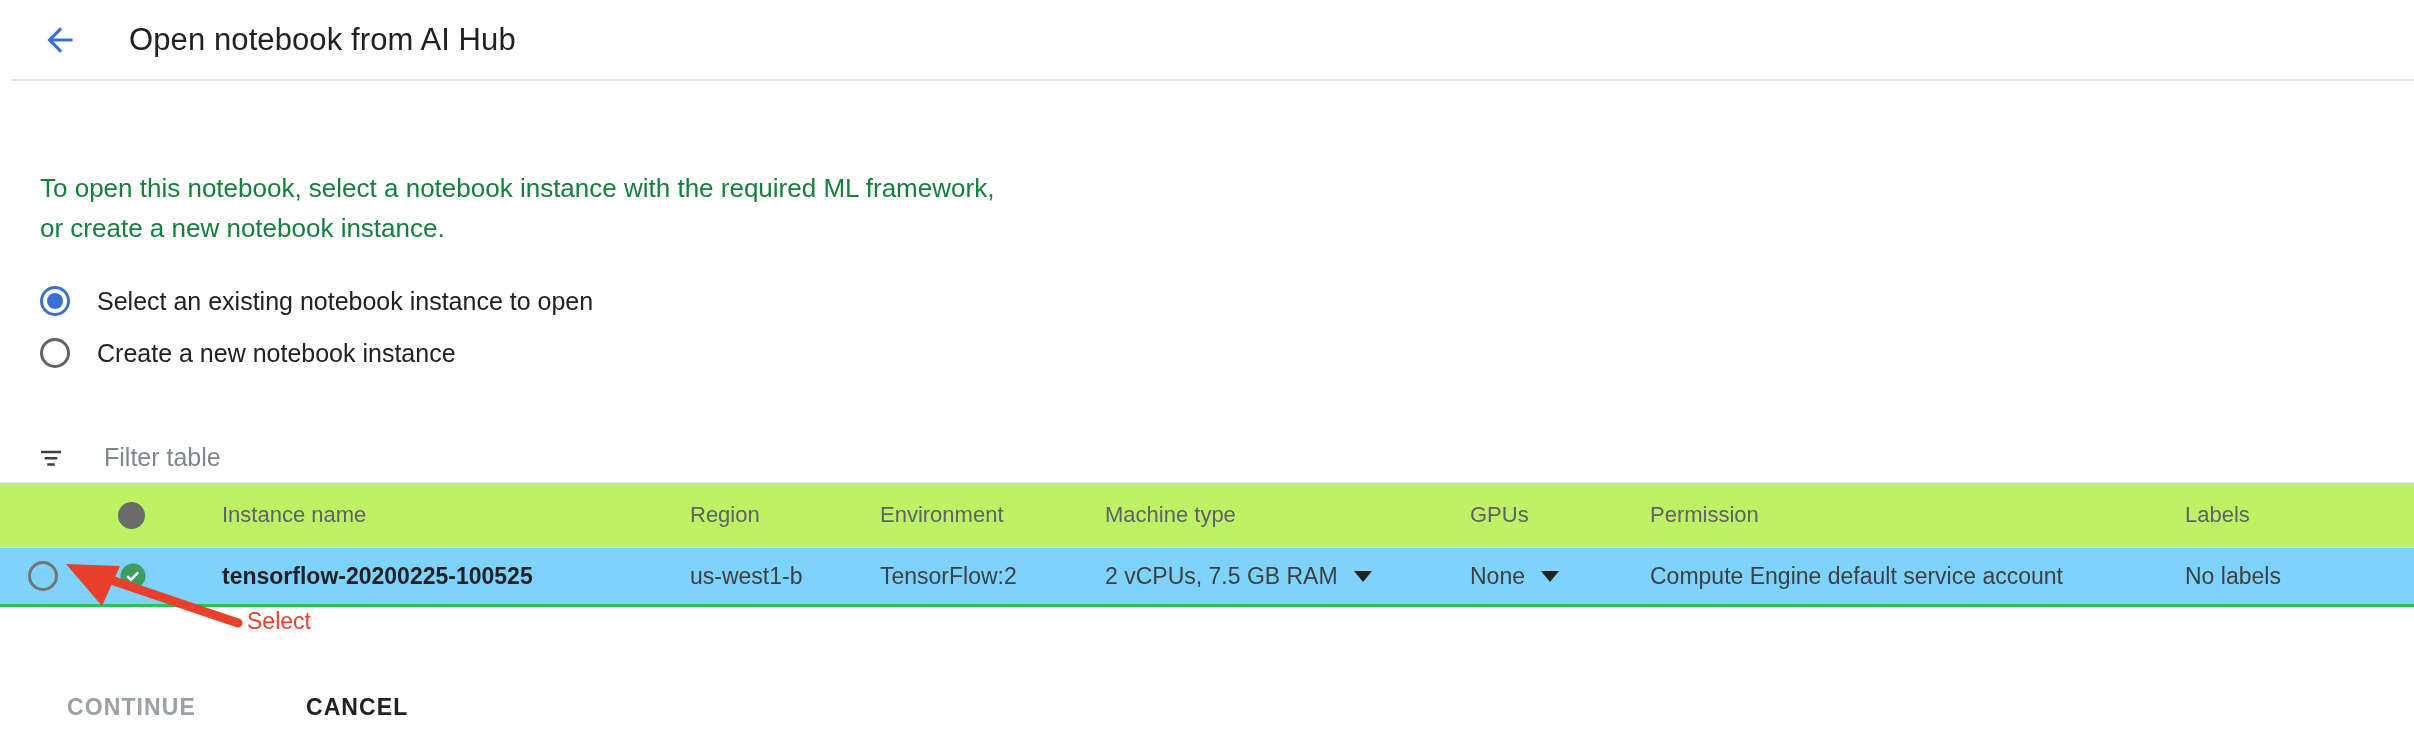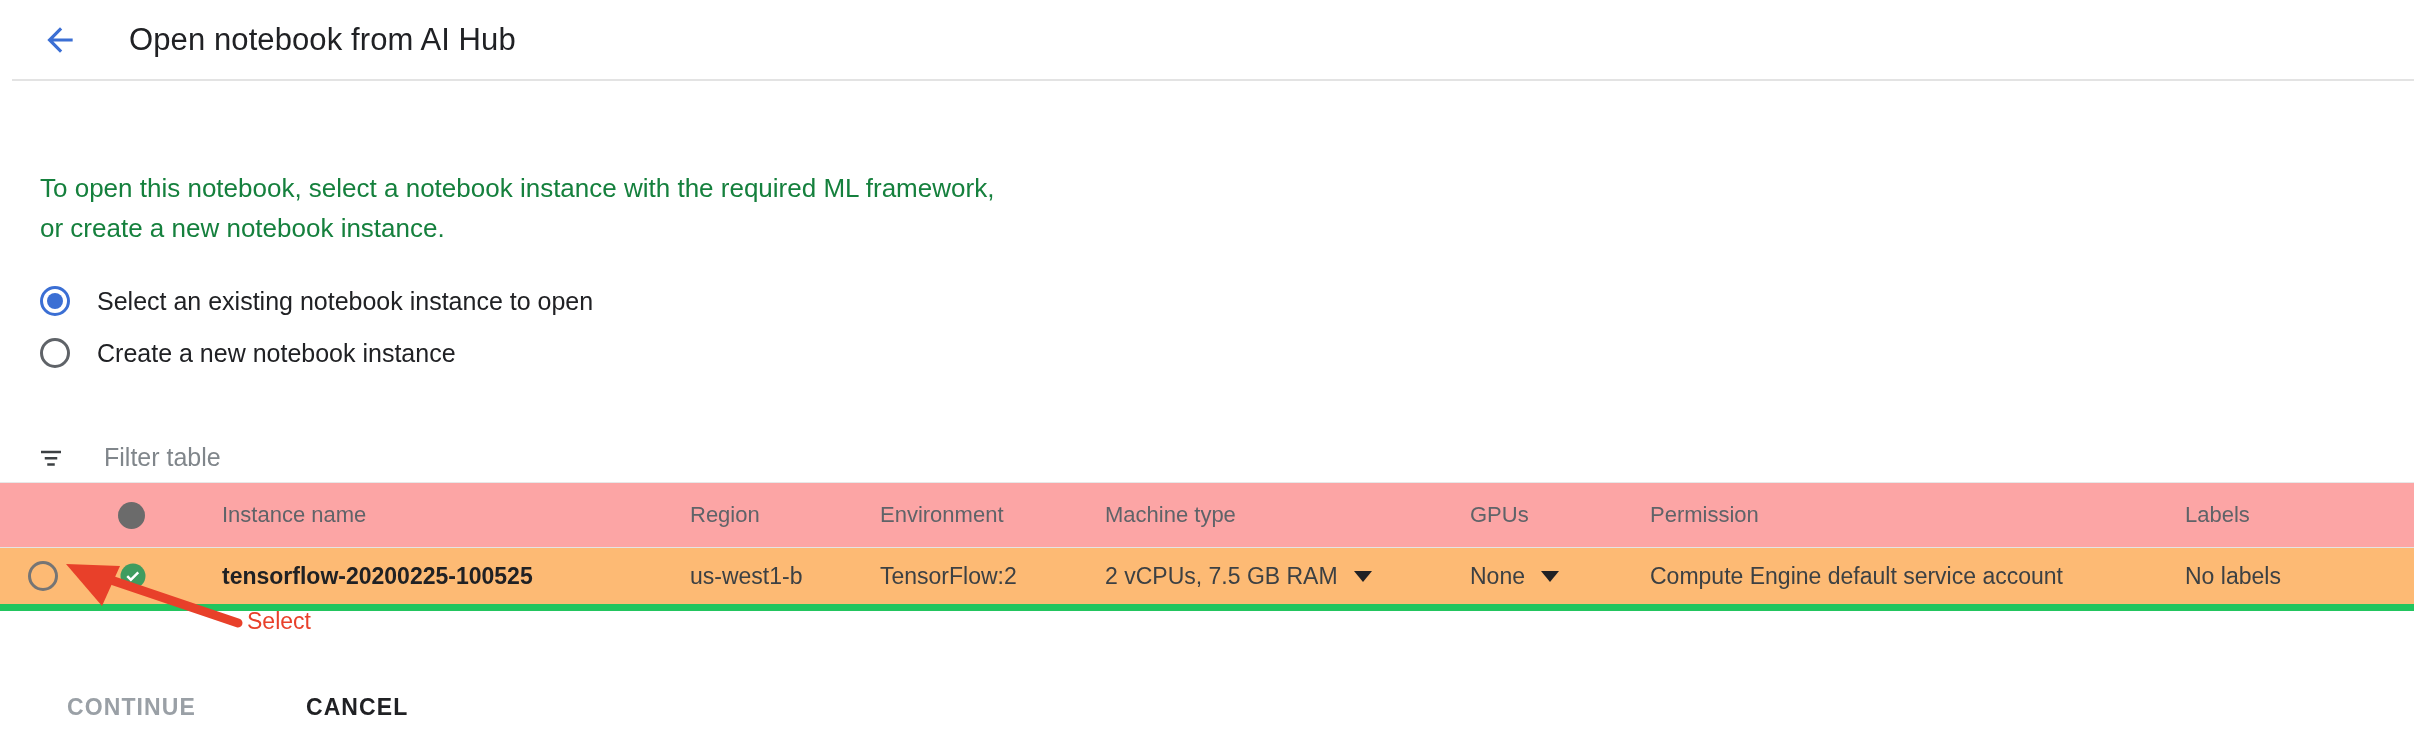--- a/index.html
+++ b/index.html
@@ -129,29 +129,29 @@
 
   
   .table {
     position: absolute;
     left: 0;
     top: 482px;
     width: 2414px;
   }
   .thead {
     height: 64px;
-    background: #fca5a5;
+    background: #bef264;
     border-top: 1px solid #e8e8e8;
     border-bottom: 1px solid #e4e4e4;
     position: relative;
   }
   .trow {
     height: 56px;
-    background: #fdba74;
-    border-bottom: 7px solid #22c55e;
+    background: #7dd3fc;
+    border-bottom: 3px solid #22c55e;
     position: relative;
   }
   .cell {
     position: absolute;
     top: 0;
     height: 100%;
     display: flex;
     align-items: center;
     white-space: nowrap;
   }

